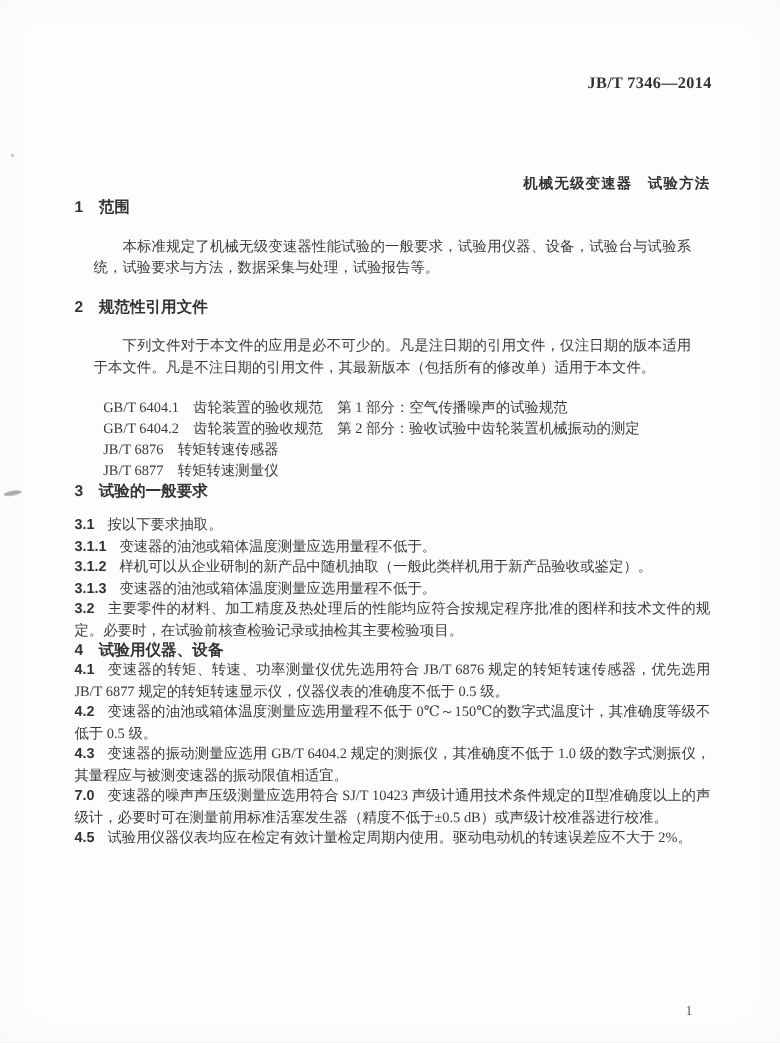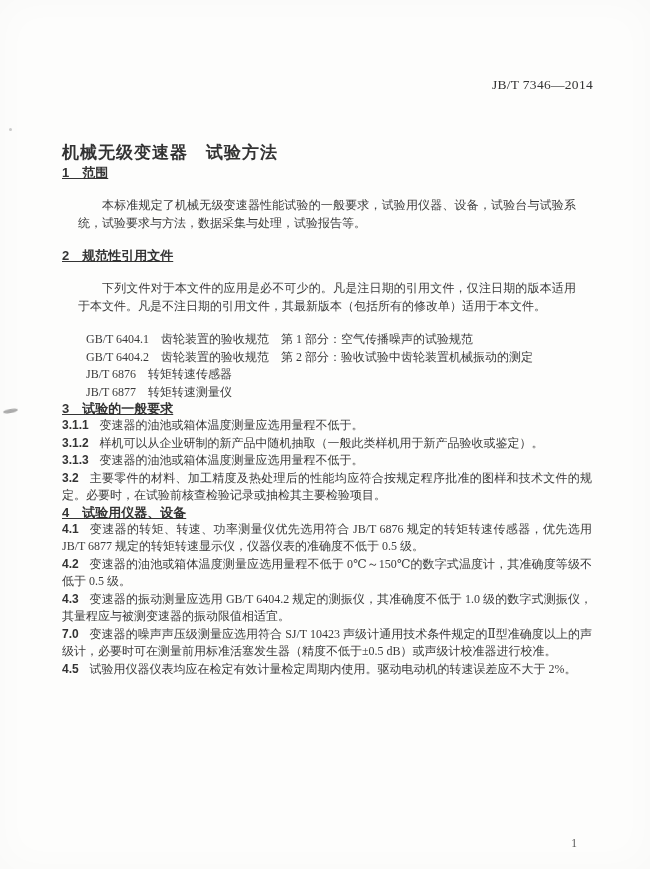--- a/index.html
+++ b/index.html
@@ -8,46 +8,45 @@
     width:650px;height:869px;
     margin:0 auto;
     background:#fdfdfc;
     box-shadow:inset 0 0 40px rgba(0,0,0,0.02);
     font-family:"Liberation Serif","DejaVu Serif",serif;
     font-size:12px;
     color:#3b3b3b;
     overflow:hidden;
   }
   .header-code{
-    position:absolute;top:77px;right:57px;
+    position:absolute;top:61px;right:57px;
     font-family:"Liberation Serif","DejaVu Serif",serif;
-    font-weight:normal;font-size:13.5px;color:#333;
+    font-weight:bold;font-size:13.5px;color:#333;
     letter-spacing:0.3px;
   }
   .content{
     padding:141px 58px 0 62px;
   }
   .doc-title{
     margin:0;
-    text-align:left;
+    text-align:right;
     font-family:"Liberation Sans","DejaVu Sans",sans-serif;
     font-weight:bold;
-    font-size:17px;
+    font-size:12px;
     color:#333;
     letter-spacing:1px;
     line-height:24px;
   }
   h2.sec{
     font-family:"Liberation Sans","DejaVu Sans",sans-serif;
     font-weight:bold;
     font-size:13px;
     color:#343434;
     line-height:16px;
     margin:0;
-    text-decoration:underline;
   }
   .sec-scope{margin-top:28px;}
   .sec-refs{margin-top:20px;}
   .sec-general{margin-top:12px;}
   .sec-equip{margin-top:14px;}
   p.body{
     margin:16px;
     line-height:17.5px;
     text-align:justify;
   }
@@ -115,20 +114,21 @@
       <h2 class="sec sec-refs">2　规范性引用文件</h2>
       <p class="body indent first-after-heading">下列文件对于本文件的应用是必不可少的。凡是注日期的引用文件，仅注日期的版本适用于本文件。凡是不注日期的引用文件，其最新版本（包括所有的修改单）适用于本文件。</p>
       <div class="ref-line">GB/T 6404.1　齿轮装置的验收规范　第 1 部分：空气传播噪声的试验规范</div>
       <div class="ref-line">GB/T 6404.2　齿轮装置的验收规范　第 2 部分：验收试验中齿轮装置机械振动的测定</div>
       <div class="ref-line">JB/T 6876　转矩转速传感器</div>
       <div class="ref-line">JB/T 6877　转矩转速测量仪</div>
     </section>
 
     <section>
       <h2 class="sec sec-general">3　试验的一般要求</h2>
+      <p class="clause clause-first"><span class="cnum">3.1</span><span>按以下要求抽取。</span></p>
       <p class="clause"><span class="cnum">3.1.1</span><span>变速器的油池或箱体温度测量应选用量程不低于。</span></p>
       <p class="clause"><span class="cnum">3.1.2</span><span>样机可以从企业研制的新产品中随机抽取（一般此类样机用于新产品验收或鉴定）。</span></p>
       <p class="clause"><span class="cnum">3.1.3</span><span>变速器的油池或箱体温度测量应选用量程不低于。</span></p>
       <p class="clause"><span class="cnum">3.2</span><span>主要零件的材料、加工精度及热处理后的性能均应符合按规定程序批准的图样和技术文件的规定。必要时，在试验前核查检验记录或抽检其主要检验项目。</span></p>
     </section>
 
     <section>
       <h2 class="sec sec-equip">4　试验用仪器、设备</h2>
       <p class="clause clause-first-equip"><span class="cnum">4.1</span><span>变速器的转矩、转速、功率测量仪优先选用符合 JB/T 6876 规定的转矩转速传感器，优先选用 JB/T 6877 规定的转矩转速显示仪，仪器仪表的准确度不低于 0.5 级。</span></p>
       <p class="clause"><span class="cnum">4.2</span><span>变速器的油池或箱体温度测量应选用量程不低于 0℃～150℃的数字式温度计，其准确度等级不低于 0.5 级。</span></p>

